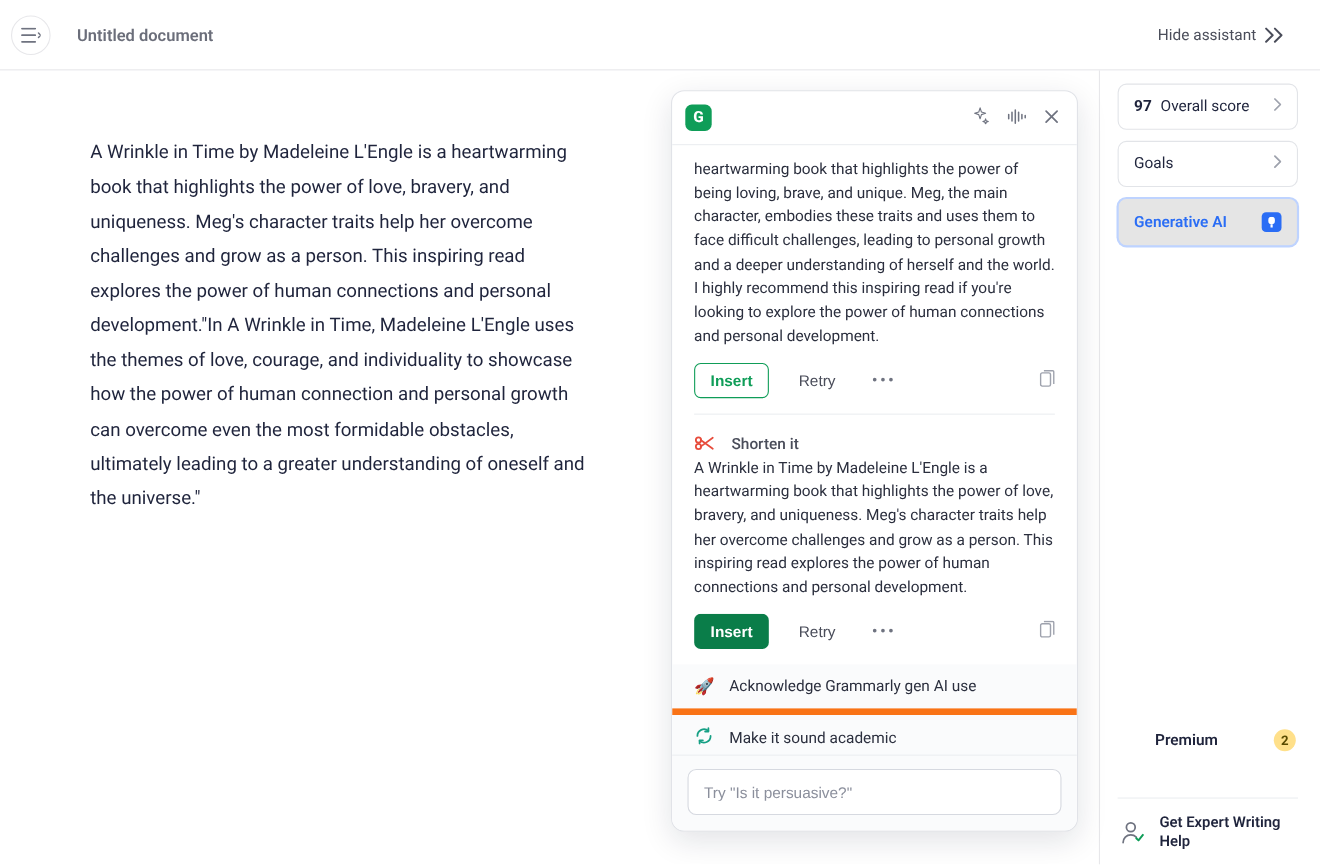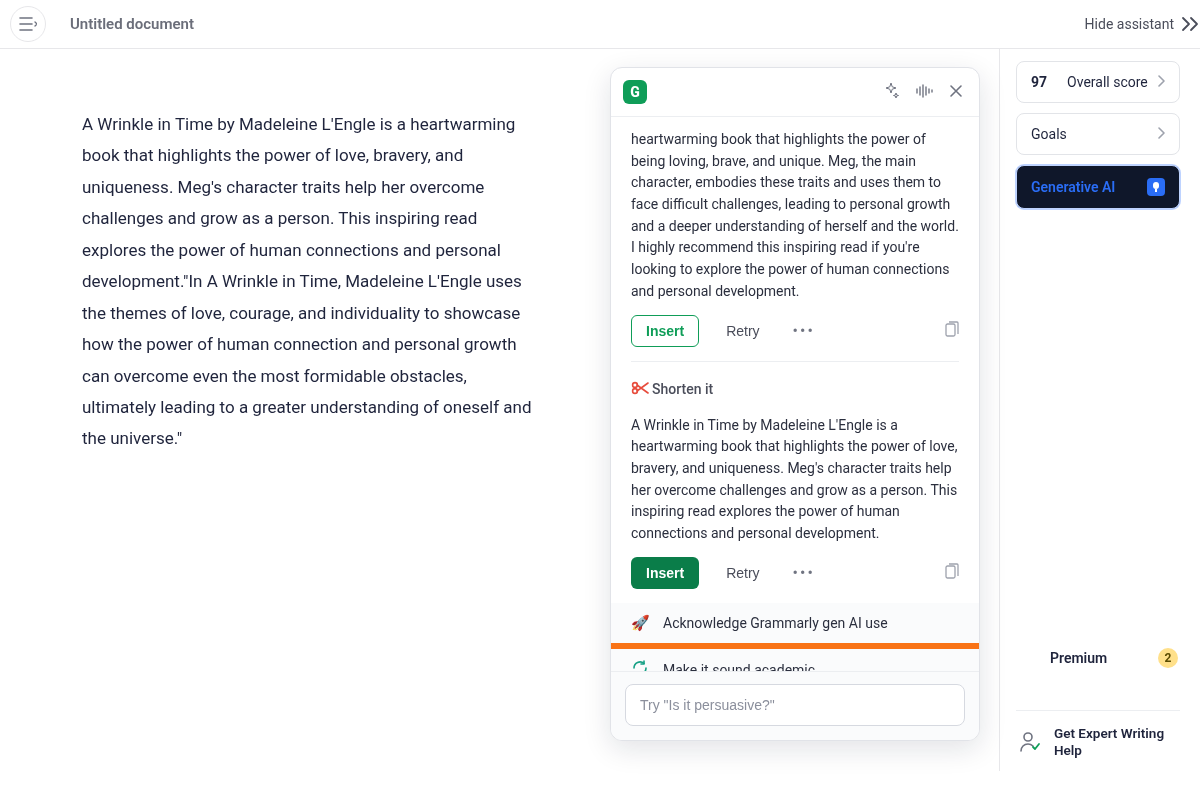--- a/index.html
+++ b/index.html
@@ -8,22 +8,22 @@
   background: #fff;
   color: #1f243c;
   width: 1200px;
   height: 786px;
   overflow: hidden;
   position: relative;
 }
 .header {
   display: flex;
   align-items: center;
-  height: 49px;
-  padding: 0 0 0 10px;
+  height: 64px;
+  padding: 0 32px 0 10px;
   border-bottom: 1px solid #e7e7ea;
 }
 .menu-btn {
   width: 36px; height: 36px;
   border: 1px solid #e7e7ea;
   border-radius: 18px;
   display: flex; align-items: center; justify-content: center;
   margin-right: 24px;
   color: #6f7380;
   cursor: pointer;
@@ -59,25 +59,25 @@
   border: 1px solid #e2e4e8;
   border-radius: 8px;
   padding: 12px 14px;
   font-size: 14px;
   margin-bottom: 10px;
   display: flex;
   align-items: center;
   justify-content: space-between;
   cursor: pointer;
 }
-.side-card .score-num { font-weight: 700; margin-right: 20px; }
+.side-card .score-num { font-weight: 700; margin-right: 8px; }
 .side-card .chev { color: #9ea2ad; }
 .side-card.genai {
   border-color: #bed3ff;
-  background: #0f172a;
+  background: #e5e5e5;
   color: #2a6df5;
   font-weight: 600;
   box-shadow: 0 0 0 1px #bed3ff;
 }
 .genai-badge {
   width: 18px; height: 18px; border-radius: 4px;
   background: #2a6df5;
   display: flex; align-items: center; justify-content: center;
 }
 .sidebar-spacer { flex: 1; }
@@ -136,23 +136,23 @@
 
 .panel-body {
   flex: 1;
   overflow: hidden;
   padding: 4px 0 0 0;
 }
 .suggestion-block {
   padding: 8px 20px 4px 20px;
 }
 .sugg-title {
-  display: flex; align-items: center; gap: 3px;
+  display: flex; align-items: center; gap: 16px;
   font-size: 14px; font-weight: 500; color: #4a4d5a;
-  margin-bottom: 16px;
+  margin-bottom: 2px;
 }
 .sugg-title .ticon { font-size: 16px; }
 .sugg-text {
   font-size: 14px; line-height: 1.55; color: #2b2f3e;
 }
 .sugg-actions {
   display: flex; align-items: center;
   margin-top: 12px; gap: 12px;
 }
 .btn {

